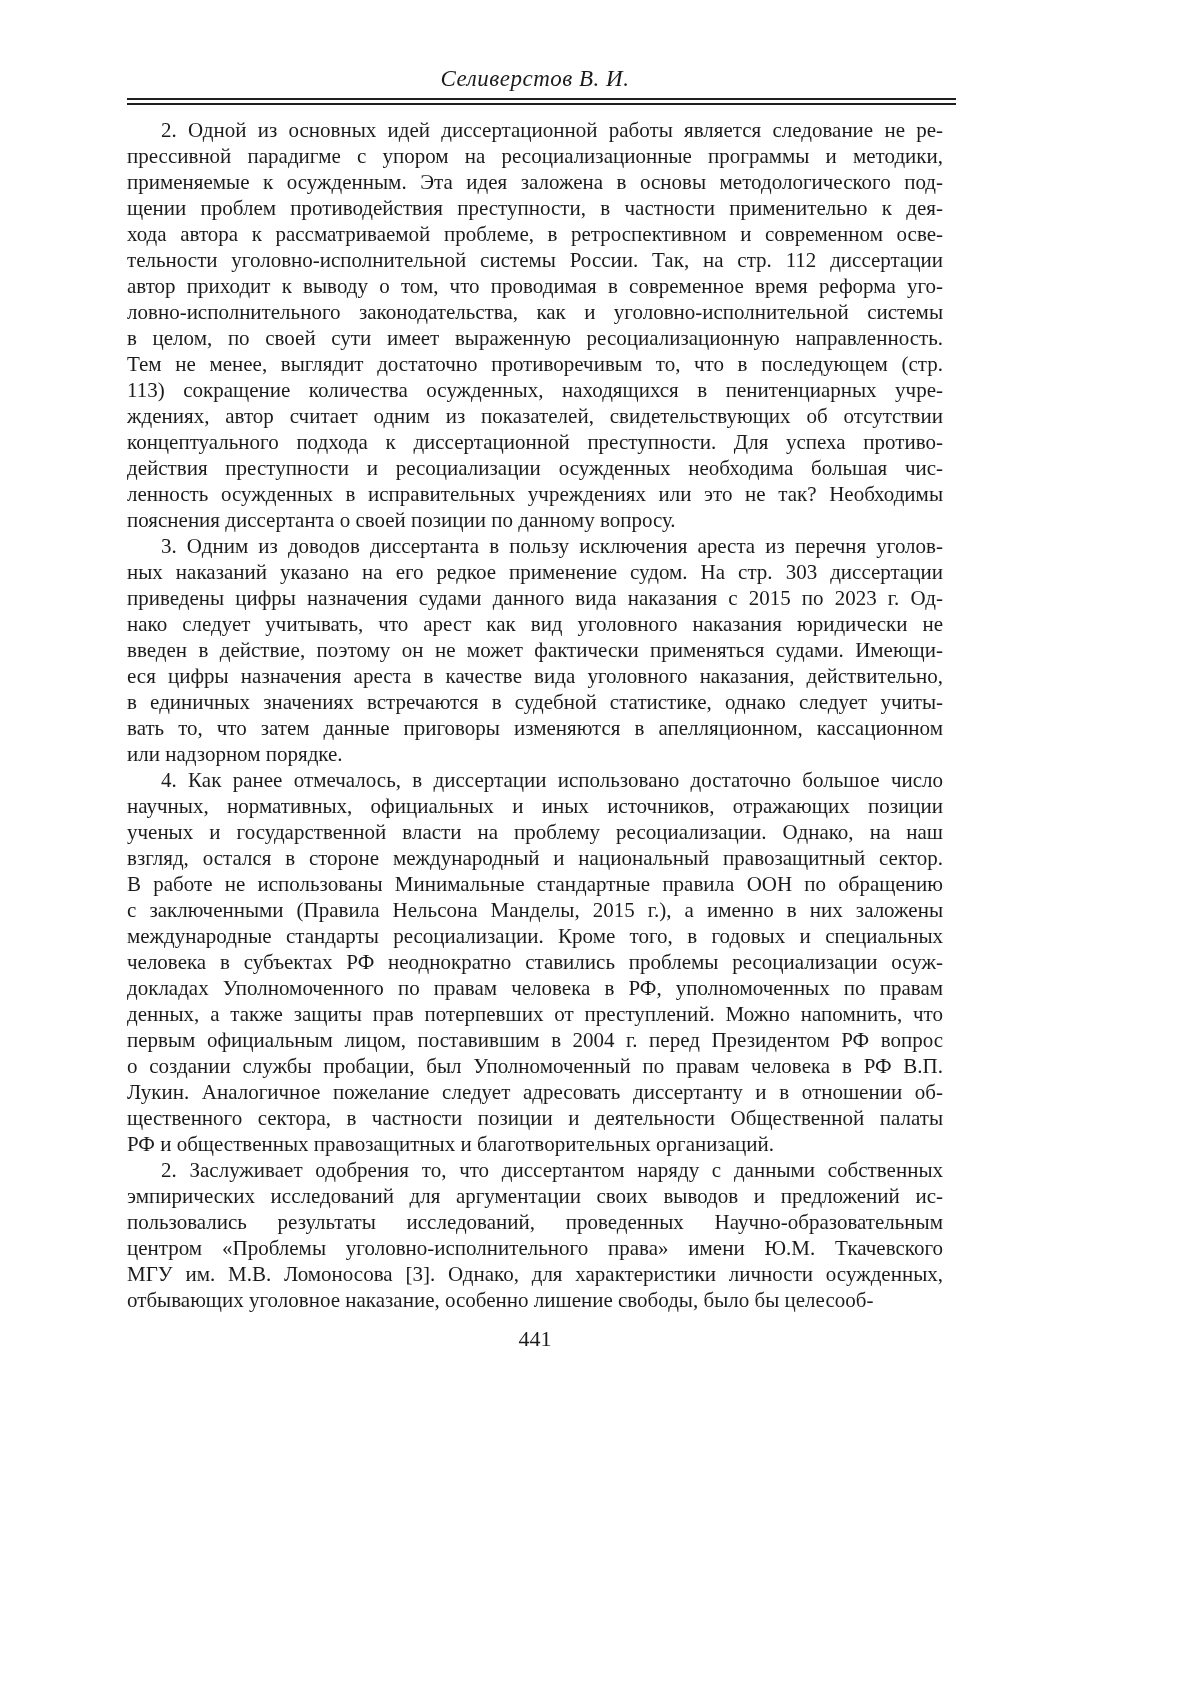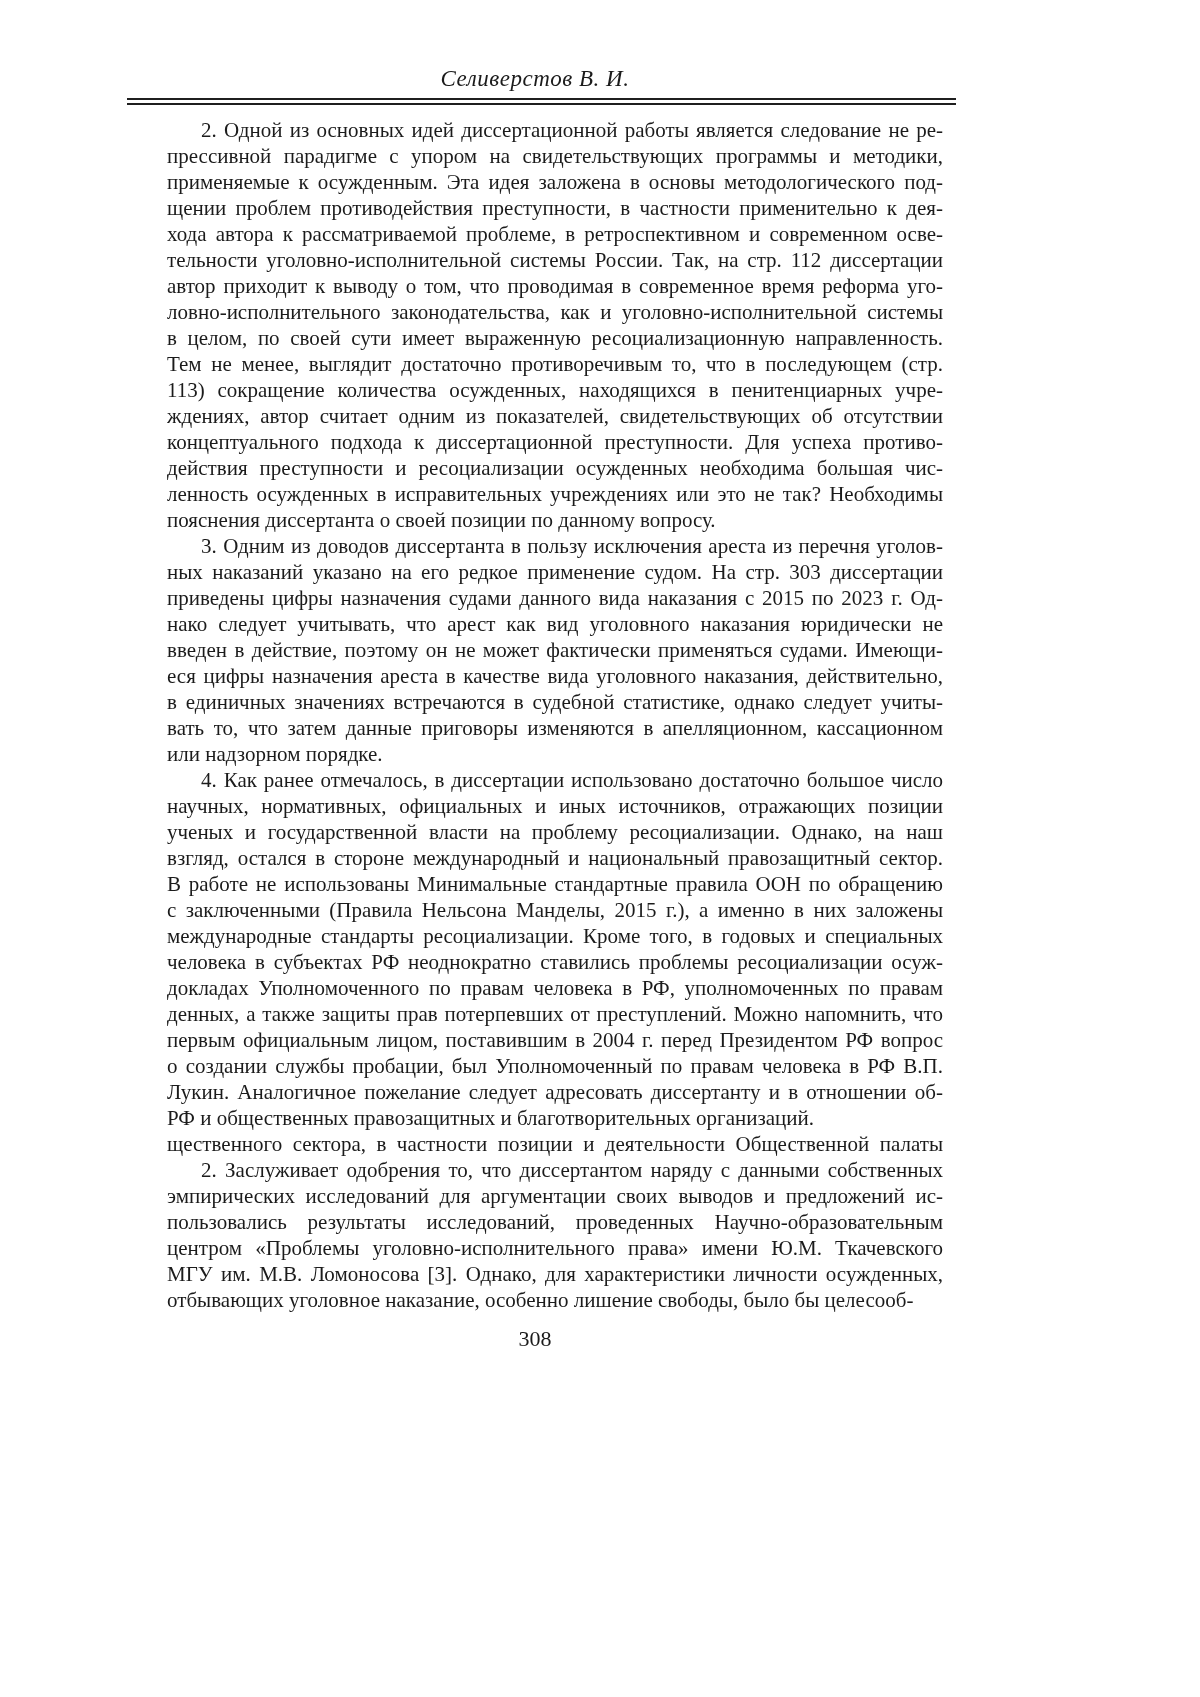--- a/index.html
+++ b/index.html
@@ -33,21 +33,20 @@
   .header-rule {
     width: 829px;
     height: 3px;
     margin-top: 4px;
     border-top: 2px solid #1f1f1f;
     border-bottom: 2px solid #1f1f1f;
   }
   .page-body {
     margin-top: 12px;
     font-size: 21px;
-    margin-left: 40px;
   }
   .para { margin: 0; }
   .line {
     height: 26px;
     line-height: 26px;
     text-align: justify;
     text-align-last: justify;
     white-space: normal;
     overflow: hidden;
   }
@@ -66,21 +65,21 @@
 </head>
 <body>
 
 <div class="page">
   <div class="content">
     <div class="running-header">Селиверстов В. И.</div>
     <div class="header-rule"></div>
     <div class="page-body">
         <div class="para">
           <div class="line first">2. Одной из основных идей диссертационной работы является следование не ре-</div>
-          <div class="line">прессивной парадигме с упором на свидетельствующих программы и методики,</div>
+          <div class="line">прессивной парадигме с упором на ресоциализационные программы и методики,</div>
           <div class="line">применяемые к осужденным. Эта идея заложена в основы методологического под-</div>
           <div class="line">щении проблем противодействия преступности, в частности применительно к дея-</div>
           <div class="line">хода автора к рассматриваемой проблеме, в ретроспективном и современном осве-</div>
           <div class="line">тельности уголовно-исполнительной системы России. Так, на стр. 112 диссертации</div>
           <div class="line">автор приходит к выводу о том, что проводимая в современное время реформа уго-</div>
           <div class="line">ловно-исполнительного законодательства, как и уголовно-исполнительной системы</div>
           <div class="line">в целом, по своей сути имеет выраженную ресоциализационную направленность.</div>
           <div class="line">Тем не менее, выглядит достаточно противоречивым то, что в последующем (стр.</div>
           <div class="line">113) сокращение количества осужденных, находящихся в пенитенциарных учре-</div>
           <div class="line">ждениях, автор считает одним из показателей, свидетельствующих об отсутствии</div>
@@ -107,27 +106,27 @@
           <div class="line">взгляд, остался в стороне международный и национальный правозащитный сектор.</div>
           <div class="line">В работе не использованы Минимальные стандартные правила ООН по обращению</div>
           <div class="line">с заключенными (Правила Нельсона Манделы, 2015 г.), а именно в них заложены</div>
           <div class="line">международные стандарты ресоциализации. Кроме того, в годовых и специальных</div>
           <div class="line">человека в субъектах РФ неоднократно ставились проблемы ресоциализации осуж-</div>
           <div class="line">докладах Уполномоченного по правам человека в РФ, уполномоченных по правам</div>
           <div class="line">денных, а также защиты прав потерпевших от преступлений. Можно напомнить, что</div>
           <div class="line">первым официальным лицом, поставившим в 2004 г. перед Президентом РФ вопрос</div>
           <div class="line">о создании службы пробации, был Уполномоченный по правам человека в РФ В.П.</div>
           <div class="line">Лукин. Аналогичное пожелание следует адресовать диссертанту и в отношении об-</div>
+          <div class="line">щественного сектора, в частности позиции и деятельности Общественной палаты</div>
           <div class="line last">РФ и общественных правозащитных и благотворительных организаций.</div>
-          <div class="line">щественного сектора, в частности позиции и деятельности Общественной палаты</div>
         </div>
         <div class="para">
           <div class="line first">2. Заслуживает одобрения то, что диссертантом наряду с данными собственных</div>
           <div class="line">эмпирических исследований для аргументации своих выводов и предложений ис-</div>
           <div class="line">пользовались результаты исследований, проведенных Научно-образовательным</div>
           <div class="line">центром «Проблемы уголовно-исполнительного права» имени Ю.М. Ткачевского</div>
           <div class="line">МГУ им. М.В. Ломоносова [3]. Однако, для характеристики личности осужденных,</div>
           <div class="line last">отбывающих уголовное наказание, особенно лишение свободы, было бы целесооб-</div>
         </div>
       </div>
   </div>
-  <div class="page-number">308</div>
+  <div class="page-number">441</div>
 </div>
 
 </body></html>

